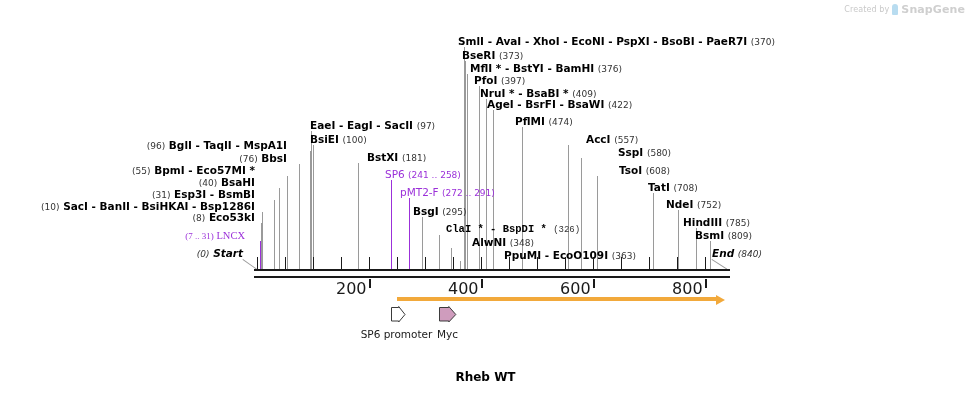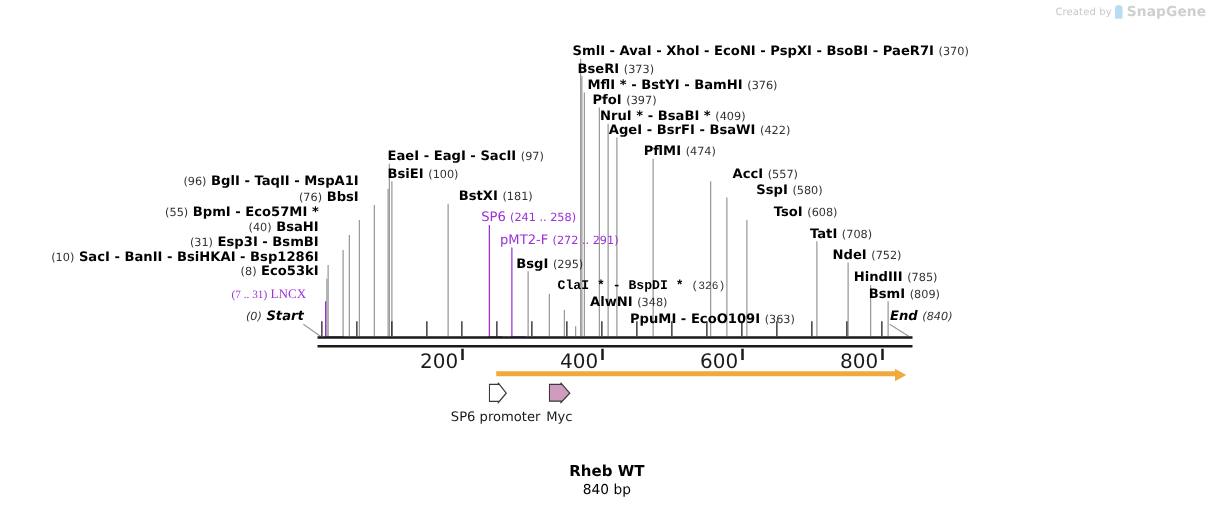--- a/index.html
+++ b/index.html
@@ -119,21 +119,21 @@
       <div class="lbl enz" style="top: 237px; left: 472px;"><span>AlwNI</span>  <span class="pos">(348)</span></div>
       <div class="lbl enz" style="top: 250px; left: 504px;"><span>PpuMI  - EcoO109I</span>  <span class="pos">(363)</span></div>
       <div class="lbl enz" style="top: 36px; left: 458px;"><span>SmlI  - AvaI  - XhoI  - EcoNI  - PspXI  - BsoBI  - PaeR7I</span>  <span class="pos">(370)</span></div>
       <div class="lbl enz" style="top: 50px; left: 462px;"><span>BseRI</span>  <span class="pos">(373)</span></div>
       <div class="lbl enz" style="top: 63px; left: 470px;"><span>MflI * - BstYI  - BamHI</span>  <span class="pos">(376)</span></div>
       <div class="lbl enz" style="top: 75px; left: 474px;"><span>PfoI</span>  <span class="pos">(397)</span></div>
       <div class="lbl enz" style="top: 88px; left: 480px;"><span>NruI * - BsaBI *</span>  <span class="pos">(409)</span></div>
       <div class="lbl enz" style="top: 99px; left: 487px;"><span>AgeI  - BsrFI  - BsaWI</span>  <span class="pos">(422)</span></div>
       <div class="lbl enz" style="top: 116px; left: 515px;"><span>PflMI</span>  <span class="pos">(474)</span></div>
       <div class="lbl enz" style="top: 134px; left: 586px;"><span>AccI</span>  <span class="pos">(557)</span></div>
-      <div class="lbl enz" style="top: 147px; left: 605px;"><span>SspI</span>  <span class="pos">(580)</span></div>
+      <div class="lbl enz" style="top: 147px; left: 618px;"><span>SspI</span>  <span class="pos">(580)</span></div>
       <div class="lbl enz" style="top: 165px; left: 619px;"><span>TsoI</span>  <span class="pos">(608)</span></div>
       <div class="lbl enz" style="top: 182px; left: 648px;"><span>TatI</span>  <span class="pos">(708)</span></div>
       <div class="lbl enz" style="top: 199px; left: 666px;"><span>NdeI</span>  <span class="pos">(752)</span></div>
       <div class="lbl enz" style="top: 217px; left: 683px;"><span>HindIII</span>  <span class="pos">(785)</span></div>
       <div class="lbl enz" style="top: 230px; left: 695px;"><span>BsmI</span>  <span class="pos">(809)</span></div>
       <div class="lbl feat ra" style="top: 230px; left: 245px; font-family: Liberation Serif, serif;"><span class="pos">(7 .. 31)</span> <span>LNCX</span></div>
       <div class="lbl feat" style="top: 169px; left: 385px;"><span>SP6</span>  <span class="pos">(241 .. 258)</span></div>
       <div class="lbl feat" style="top: 187px; left: 400px;"><span>pMT2-F</span>  <span class="pos">(272 .. 291)</span></div>
       <div class="lbl term ra" style="top: 248px; left: 243px;"><span class="pos">(0)</span> <span>Start</span></div>
       <div class="lbl term" style="top: 248px; left: 712px;"><span>End</span>  <span class="pos">(840)</span></div>
@@ -180,14 +180,13 @@
         </svg>
       </div>
       <div class="fcap" style="left: 447.501px; top: 328px;">Myc</div>
       <div class="orf" style="left: 396.53px; top: 295px; width: 328.47px;">
         <div class="bar" style="width: 319.47px;"></div>
         <div class="head" style="left: 319.47px;"></div>
       </div>
     </div>
 
   <div class="title" style="top:370px">Rheb WT</div>
-  <div class="subtitle" style="top:385px">840 bp</div>
 </div>
 
 </body></html>

